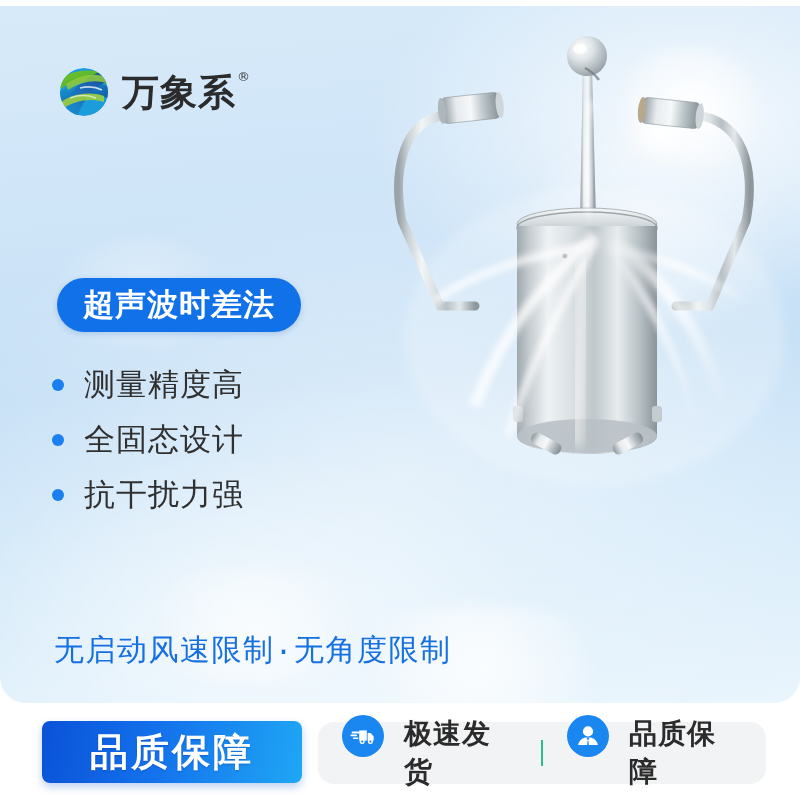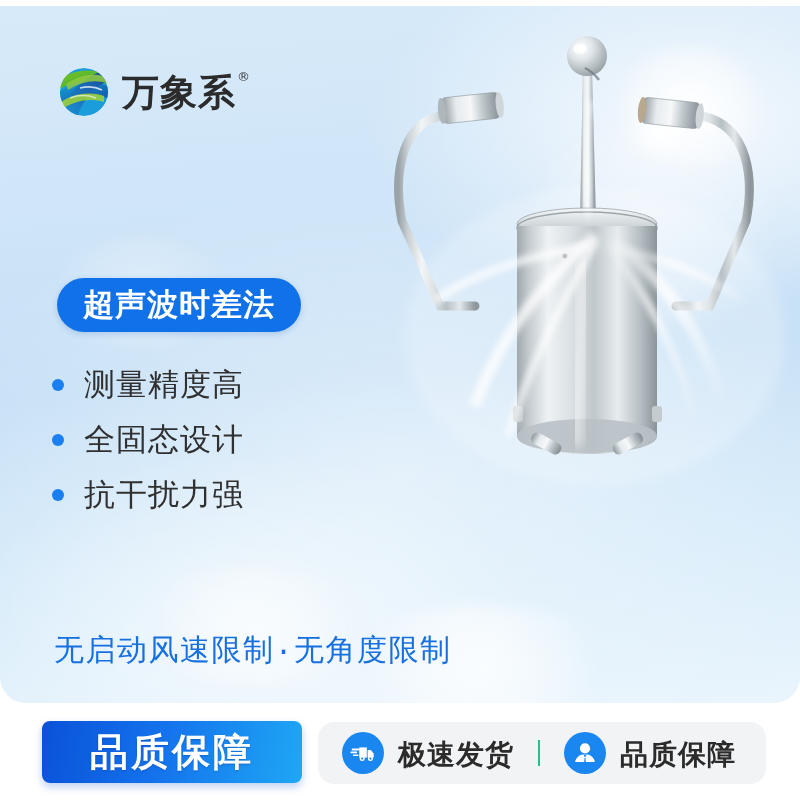--- a/index.html
+++ b/index.html
@@ -134,21 +134,21 @@
     font-family: "DejaVu Sans", "Liberation Sans", sans-serif;
   }
   .service-pill {
     position: absolute; left: 318px; top: 722px;
     width: 448px; height: 62px;
     background: #f2f3f5;
     border-radius: 16px;
     display: flex; align-items: center;
   }
   .service-item {
-    display: flex; align-items: flex-end; gap: 14px;
+    display: flex; align-items: flex-start; gap: 20px;
     padding: 0 24px;
   }
   .service-icon {
     width: 42px; height: 42px; border-radius: 50%;
     background: #1a86f0;
     display: flex; align-items: center; justify-content: center;
     flex: 0 0 auto;
   }
   .service-label {
     font-size: 28px; color: #2b2b2b; font-weight: bold;

